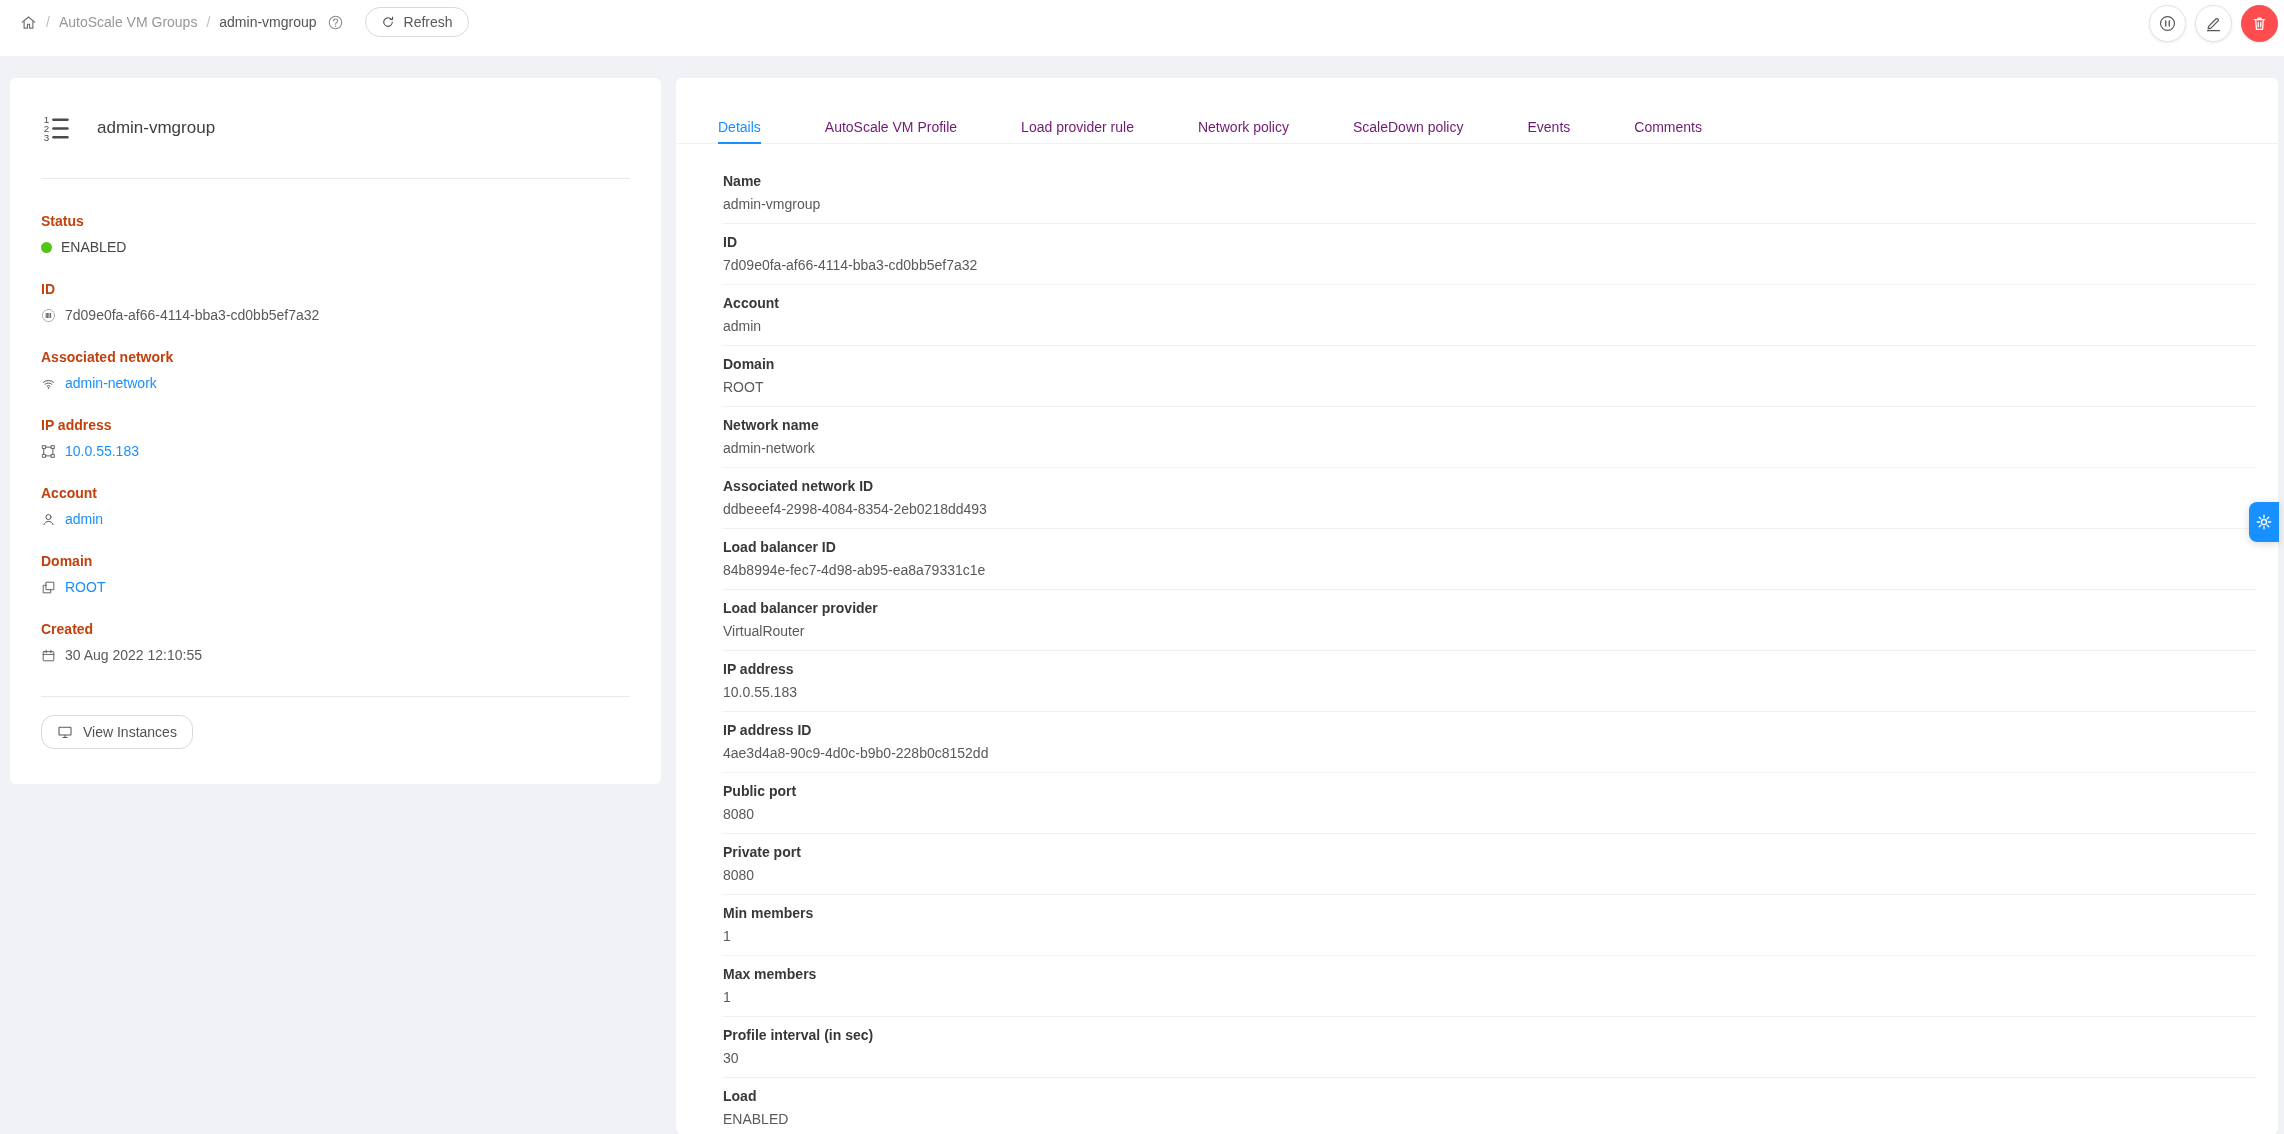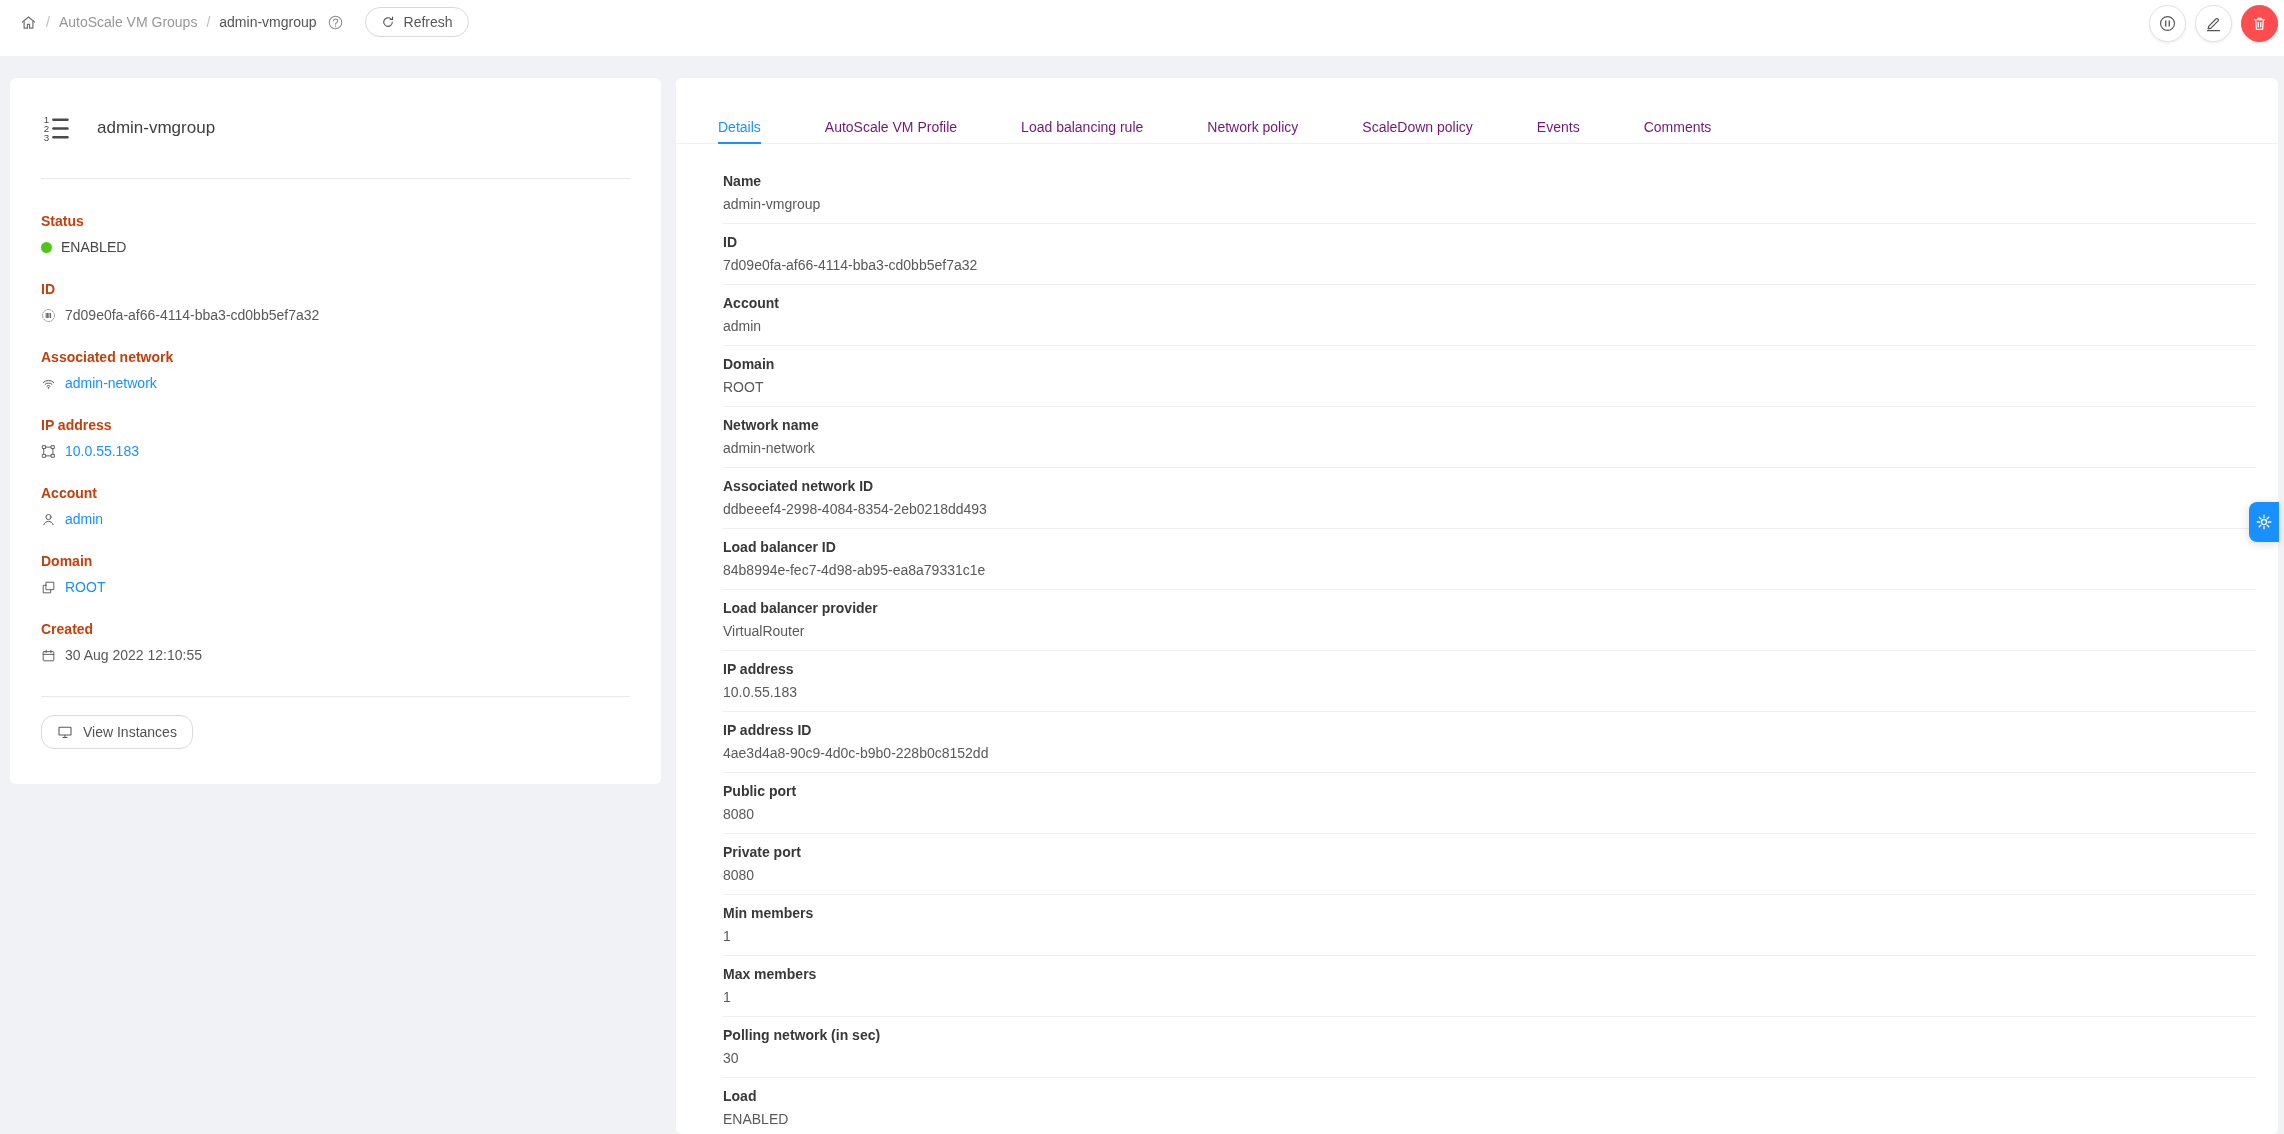--- a/index.html
+++ b/index.html
@@ -280,21 +280,21 @@
     </button>
   </div>
 </div>
 
 <div class="detail-card">
   <div class="tabs">
   <div class="tab active">Details</div>
 
   <div class="tab">AutoScale VM Profile</div>
 
-  <div class="tab">Load balancing rule</div>
+  <div class="tab">Load provider rule</div>
 
   <div class="tab">Network policy</div>
 
   <div class="tab">ScaleDown policy</div>
 
   <div class="tab">Events</div>
 
   <div class="tab">Comments</div>
 </div>
   <div class="detail-list">
@@ -362,21 +362,21 @@
     <div class="dlabel">Min members</div>
     <div class="dvalue">1</div>
   </div>
 
   <div class="drow">
     <div class="dlabel">Max members</div>
     <div class="dvalue">1</div>
   </div>
 
   <div class="drow">
-    <div class="dlabel">Polling network (in sec)</div>
+    <div class="dlabel">Profile interval (in sec)</div>
     <div class="dvalue">30</div>
   </div>
 
   <div class="drow">
     <div class="dlabel">Load</div>
     <div class="dvalue">ENABLED</div>
   </div>
 </div>
 </div>
 

